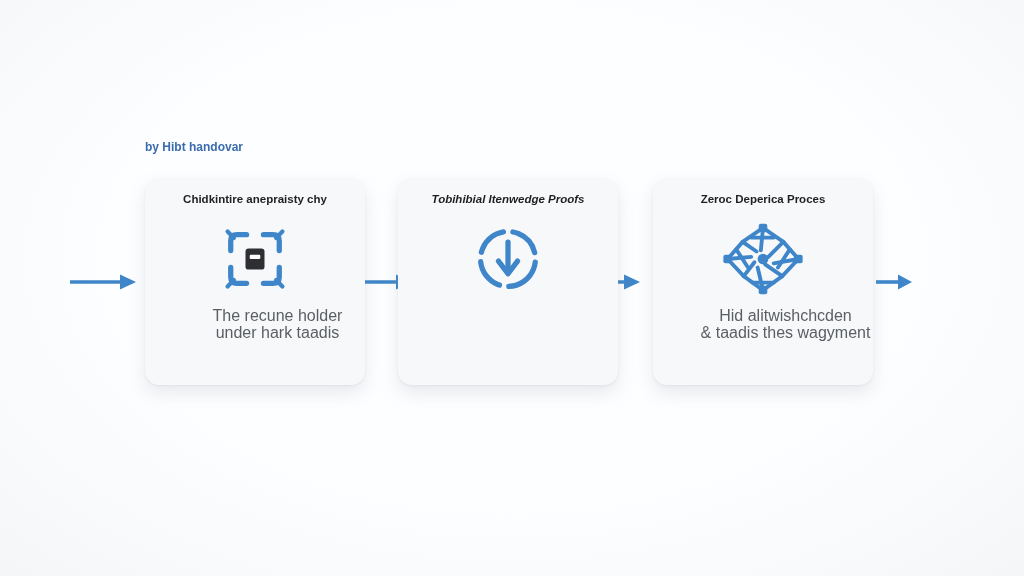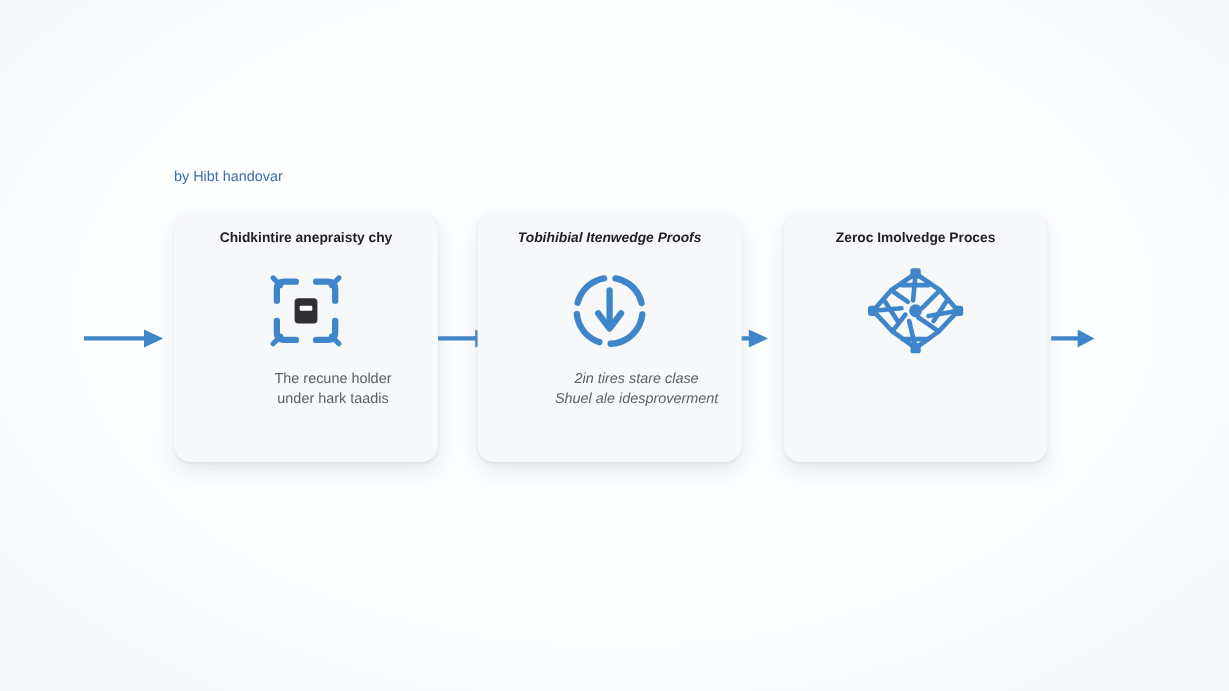--- a/index.html
+++ b/index.html
@@ -12,21 +12,21 @@
   }
   .stage {
     position:absolute; inset:0;
     background: radial-gradient(ellipse at 50% 45%, #fdfeff 55%, #f4f6f8 100%);
   }
   .header {
     position:absolute; left:145px; top:140px;
     display:flex; align-items:baseline; gap:9px;
   }
   .header .title { font-size:19px; font-weight:bold; color:var(--title); letter-spacing:.2px; }
-  .header .subtitle { font-size:12px; font-weight:normal; color:#3a6cae; }
+  .header .subtitle { font-size:12px; font-weight:bold; color:#3a6cae; }
 
   .card {
     position:absolute; top:178px; width:220px; height:207px;
     background:var(--card-bg);
     border-radius:14px;
     box-shadow:0 8px 18px rgba(140,152,165,0.20), 0 1px 2px rgba(140,152,165,0.12);
     display:flex; flex-direction:column; align-items:center;
   }
   .card-1 { left:145px; }
   .card-2 { left:398px;font-style:italic; }
@@ -34,21 +34,21 @@
   .card .ctitle {
     margin-top:15px; padding:0 12px;
     font-size:11.5px; font-weight:bold; color:#1f1f24; text-align:center;
     white-space:nowrap; overflow:hidden; max-width:100%;
   }
   .card .icon-wrap {
     height:96px; margin-top:6px;
     display:flex; align-items:center; justify-content:center;
   }
   .card .cbody {
-    text-align:center; font-size:12px; line-height:17px; color:var(--body);margin-left:45px;
+    text-align:center; font-size:16px; line-height:17px; color:var(--body);margin-left:45px;
   }
 
   .arrow { position:absolute; top:271px; height:22px; }
   .arrow-in  { left:68px;  width:70px; }
   .arrow-12  { left:348px; width:66px; }
   .arrow-23  { left:582px; width:60px; }
   .arrow-out { left:874px; width:40px; }
 
   .accent-stroke { stroke:var(--accent); fill:none; }
   .accent-fill   { fill:var(--accent); }
@@ -111,37 +111,37 @@
     <div class="ctitle">Tobihibial Itenwedge Proofs</div>
     <div class="icon-wrap">
       <svg width="76" height="76" viewBox="0 0 72 72">
         <circle class="accent-stroke" cx="36" cy="36" r="26" stroke-width="5" stroke-linecap="round" stroke-dasharray="30 9" transform="rotate(22 36 36)"></circle>
         <g class="accent-stroke" stroke-width="5" stroke-linecap="round" stroke-linejoin="round">
           <path d="M36 20 L36 44"></path>
           <path d="M27 38 L36 50 L45 38"></path>
         </g>
       </svg>
     </div>
-    <div class="cbody">
-      <div>2in tires stare clase</div>
-      <div>Shuel ale idesproverment</div>
-    </div>
   </div>
 
   <div class="card card-3">
-    <div class="ctitle">Zeroc Imolvedge Proces</div>
+    <div class="ctitle">Zeroc Deperica Proces</div>
     <div class="icon-wrap">
       <svg width="90" height="78" viewBox="0 0 84 72">
         <g class="accent-stroke" stroke-width="3.6" stroke-linejoin="round" stroke-linecap="round">
           <path d="M42 7 L61 20 L75 36 L60 52 L42 65 L24 52 L9 36 L23 20 Z"></path>
           <path d="M42 7 L40 28 M61 20 L47 34 M75 36 L52 40 M60 52 L44 41 M42 65 L37 44 M24 52 L34 39 M9 36 L31 34 M23 20 L36 29"></path>
           <path d="M31 16 L52 16 M17 27 L28 44 M67 27 L56 44 M32 58 L52 58"></path>
         </g>
         <circle class="accent-fill" cx="42" cy="36" r="5"></circle>
         <rect class="accent-fill" x="38" y="3" width="8" height="8" rx="2"></rect>
         <rect class="accent-fill" x="71" y="32" width="8" height="8" rx="2"></rect>
         <rect class="accent-fill" x="5" y="32" width="8" height="8" rx="2"></rect>
         <rect class="accent-fill" x="38" y="61" width="8" height="8" rx="2"></rect>
       </svg>
     </div>
+    <div class="cbody">
+      <div>Hid alitwishchcden</div>
+      <div>&amp; taadis thes wagyment</div>
+    </div>
   </div>
 
 </div>
 
 </body></html>

